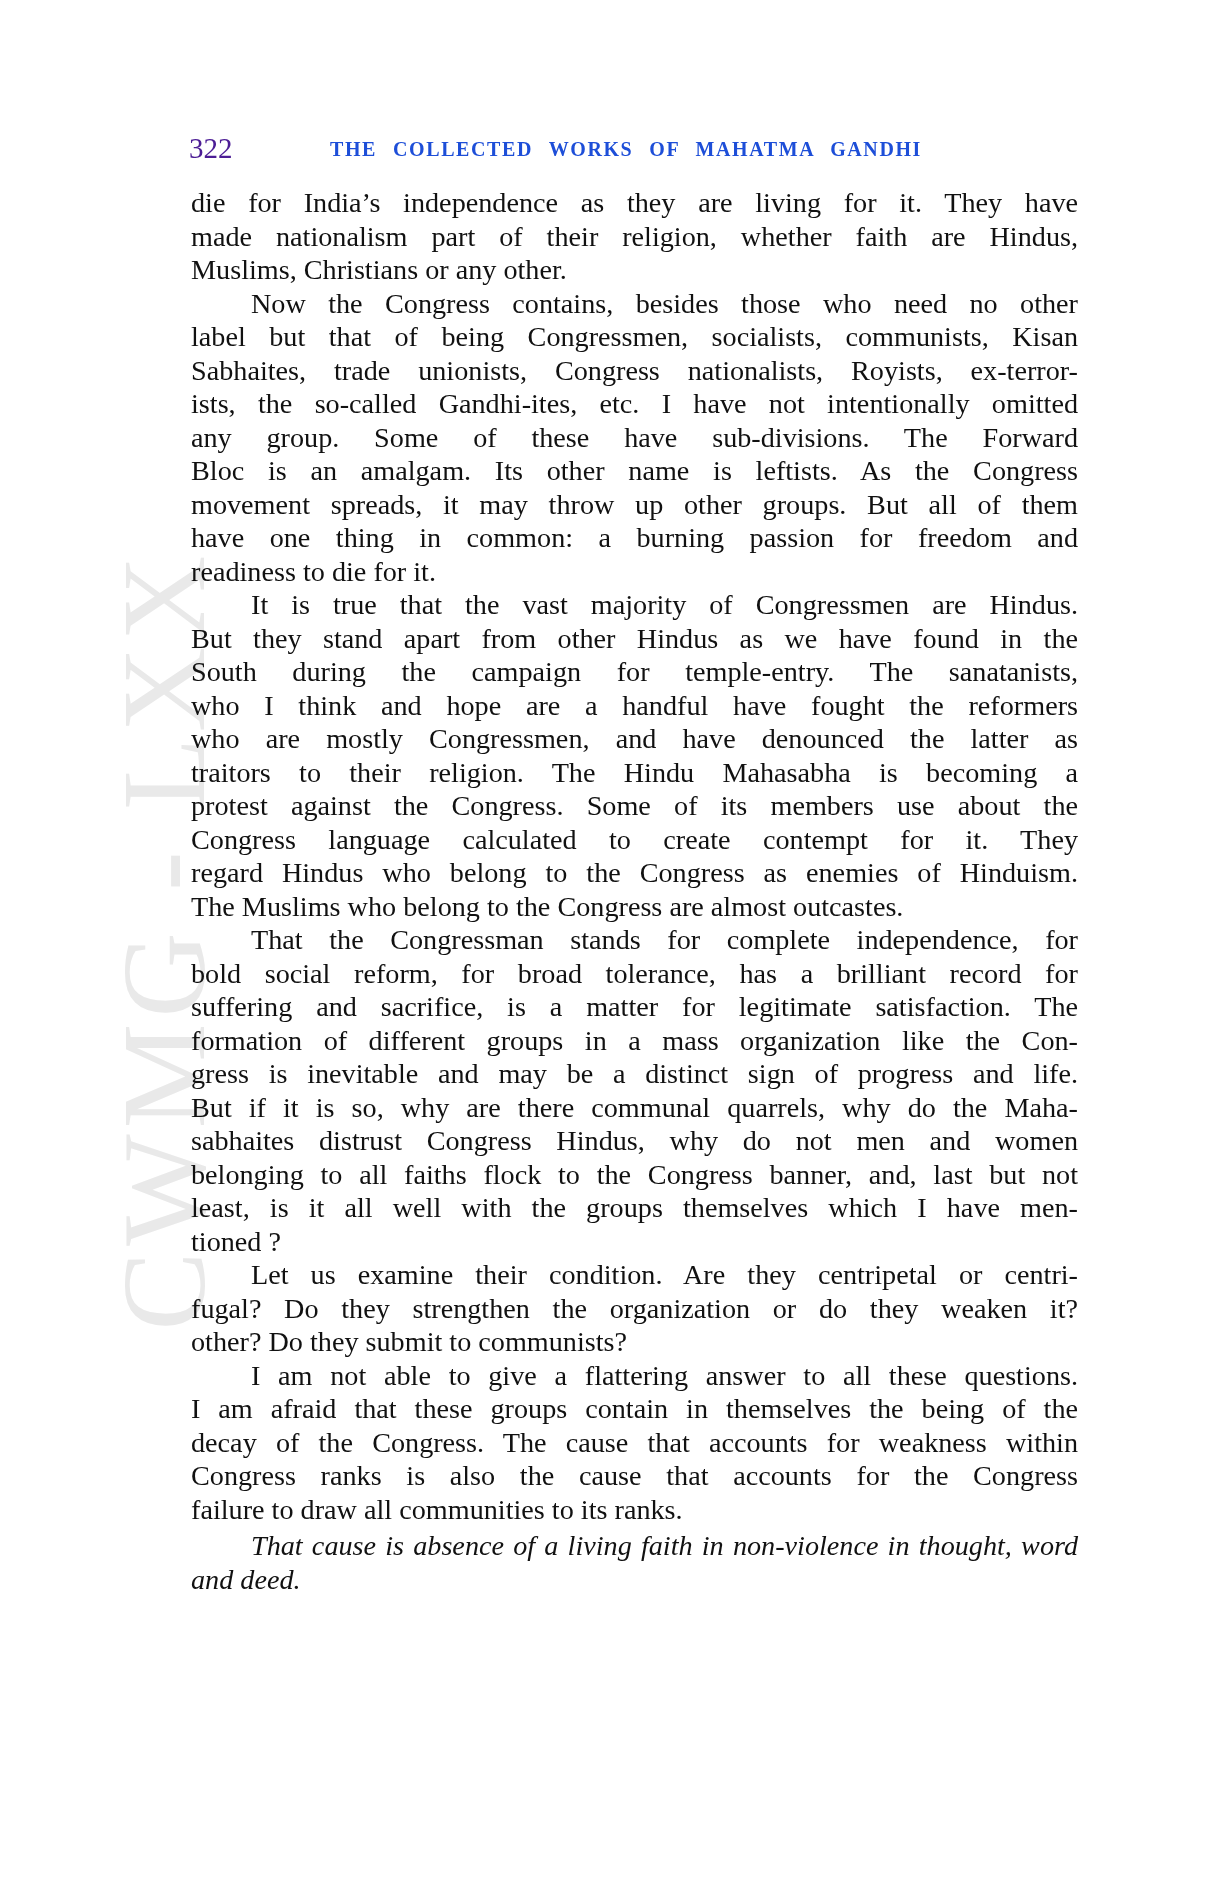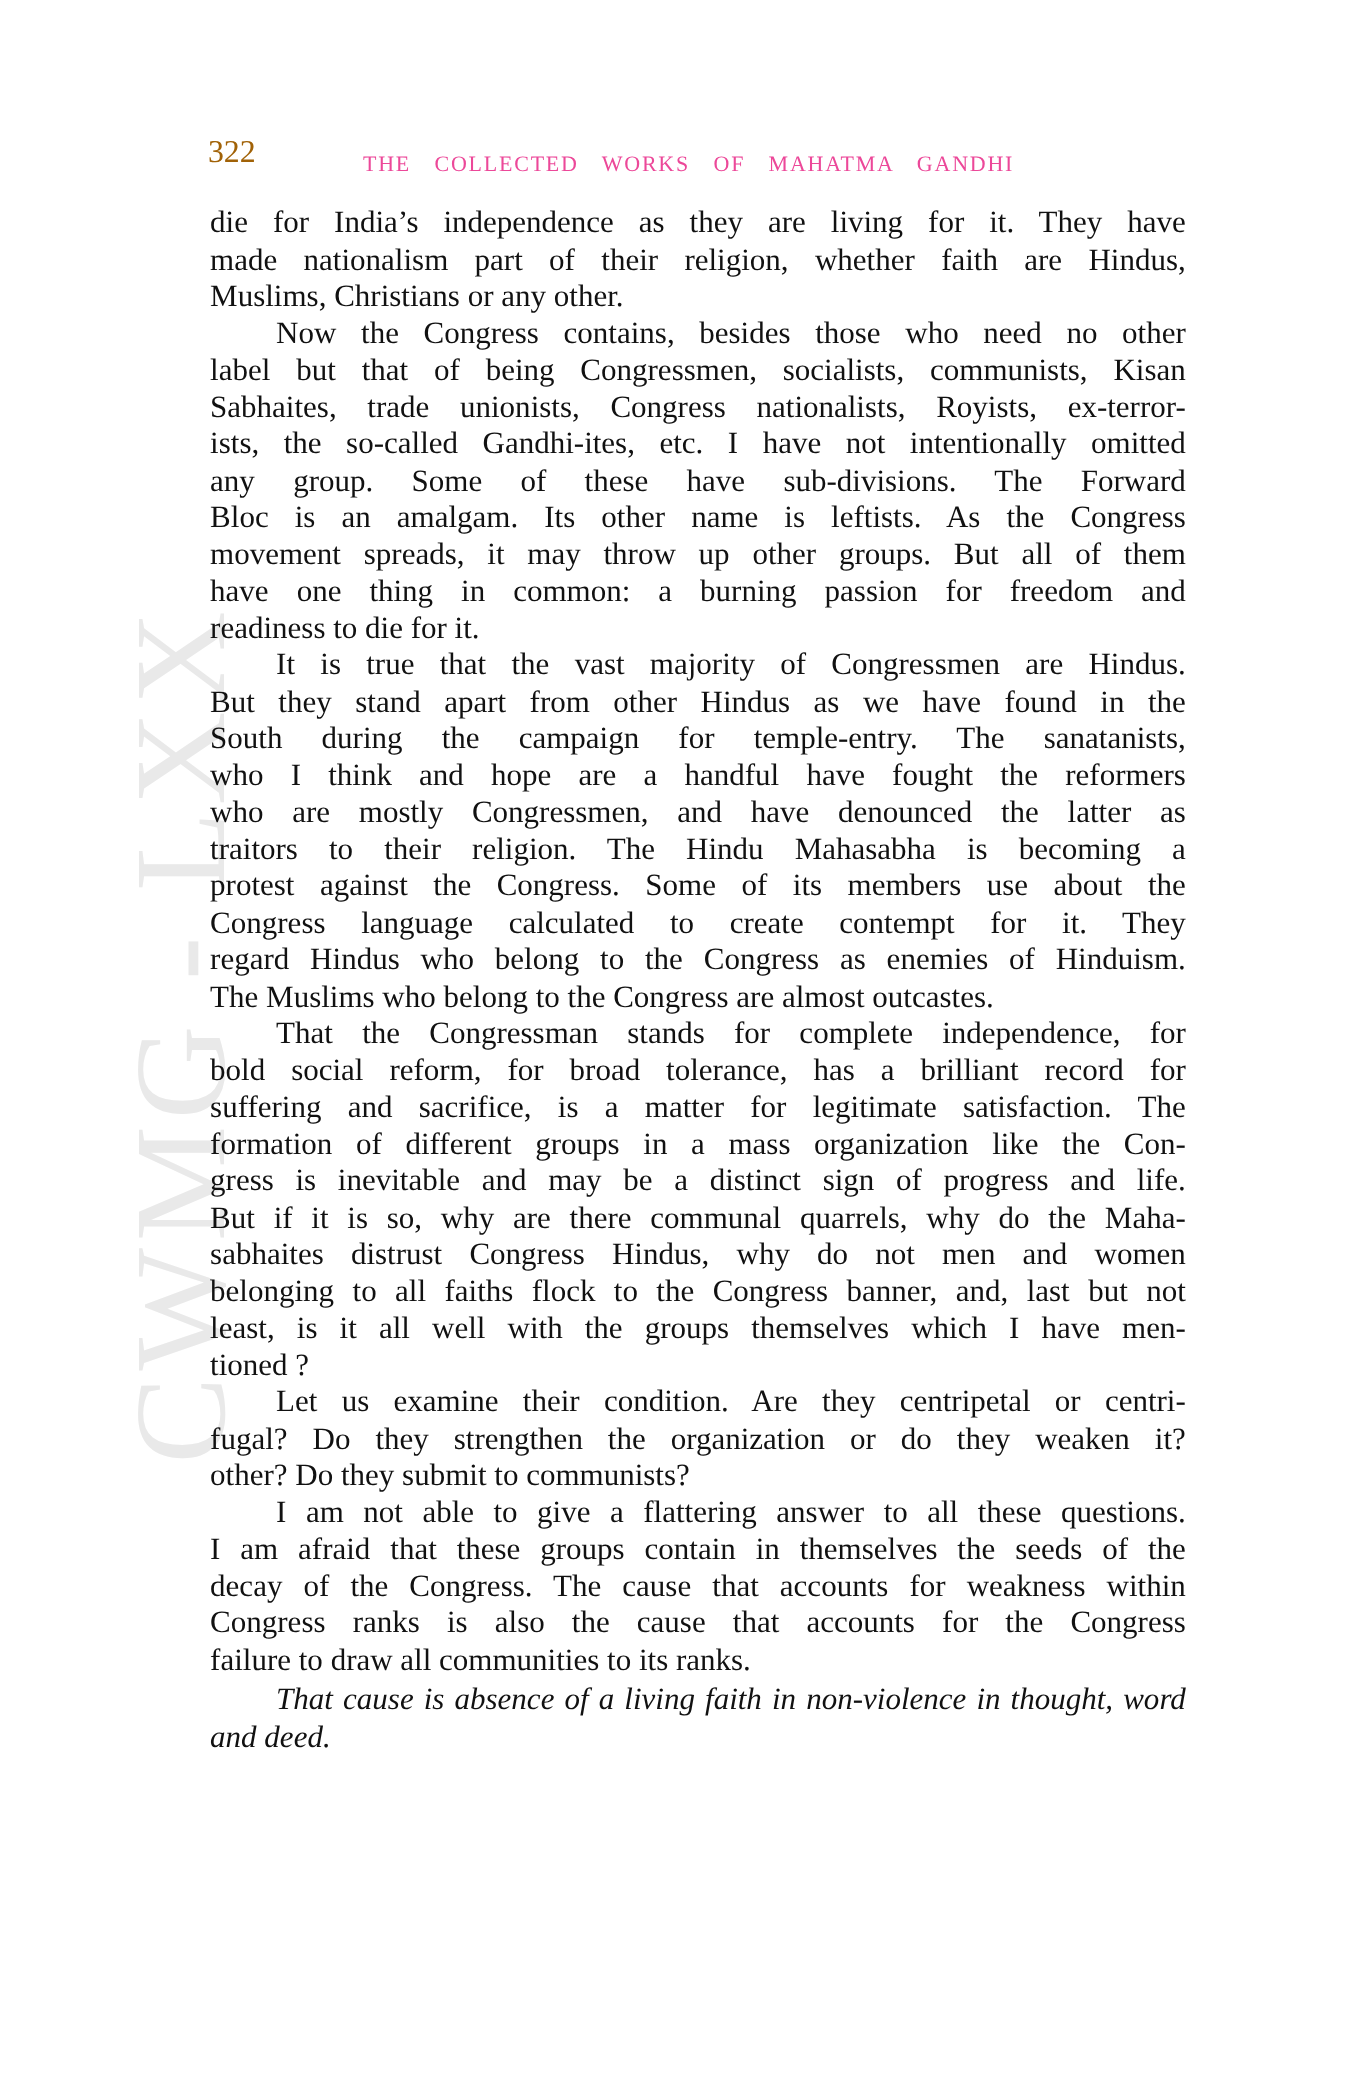--- a/index.html
+++ b/index.html
@@ -37,39 +37,40 @@
     font-family: "Liberation Serif", "DejaVu Serif", serif;
     font-size: 118px;
     letter-spacing: 6px;
     color: #e9e9e9;
     line-height: 1;
   }
   
   .page-number {
     position: absolute;
     left: 189px;
-    top: 121px;
+    top: 131px;
     font-size: 29px;
     line-height: 34px;
-    color: #a16207;
+    color: #4c1d95;
   }
   .running-head {
     position: absolute;
     left: 330px;
     top: 137px;
     width: 592px;
     font-size: 20px;
     line-height: 24px;
     letter-spacing: 1.6px;
     word-spacing: 6px;
     text-transform: uppercase;
-    color: #ec4899;
+    color: #1d4ed8;
     white-space: nowrap;
     text-align: justify;
     text-align-last: justify;
+    font-weight: bold;
   }
   
   .body-text {
     position: absolute;
     left: 191px;
     top: 186px;
     width: 887px;
     font-size: 28.2px;
     line-height: 33.5px;
   }
@@ -155,21 +156,21 @@
     </p>
 
     <p class="para">
       <span class="line indent">Let us examine their condition.  Are they centripetal or centri-</span>
       <span class="line">fugal?  Do they strengthen the organization or do they weaken it?</span>
       <span class="line last">other?  Do they submit to communists?</span>
     </p>
 
     <p class="para">
       <span class="line indent">I am not able to give a flattering answer to all these questions.</span>
-      <span class="line">I am afraid that these groups contain in themselves the seeds of the</span>
+      <span class="line">I am afraid that these groups contain in themselves the being of the</span>
       <span class="line">decay of the Congress.  The cause that accounts for weakness within</span>
       <span class="line">Congress ranks is also the cause that accounts for the Congress</span>
       <span class="line last">failure to draw all communities to its ranks.</span>
     </p>
 
     <p class="para italic">
       <span class="line indent">That cause is absence of a living faith in non-violence in thought, word</span>
       <span class="line last">and deed.</span>
     </p>
 

